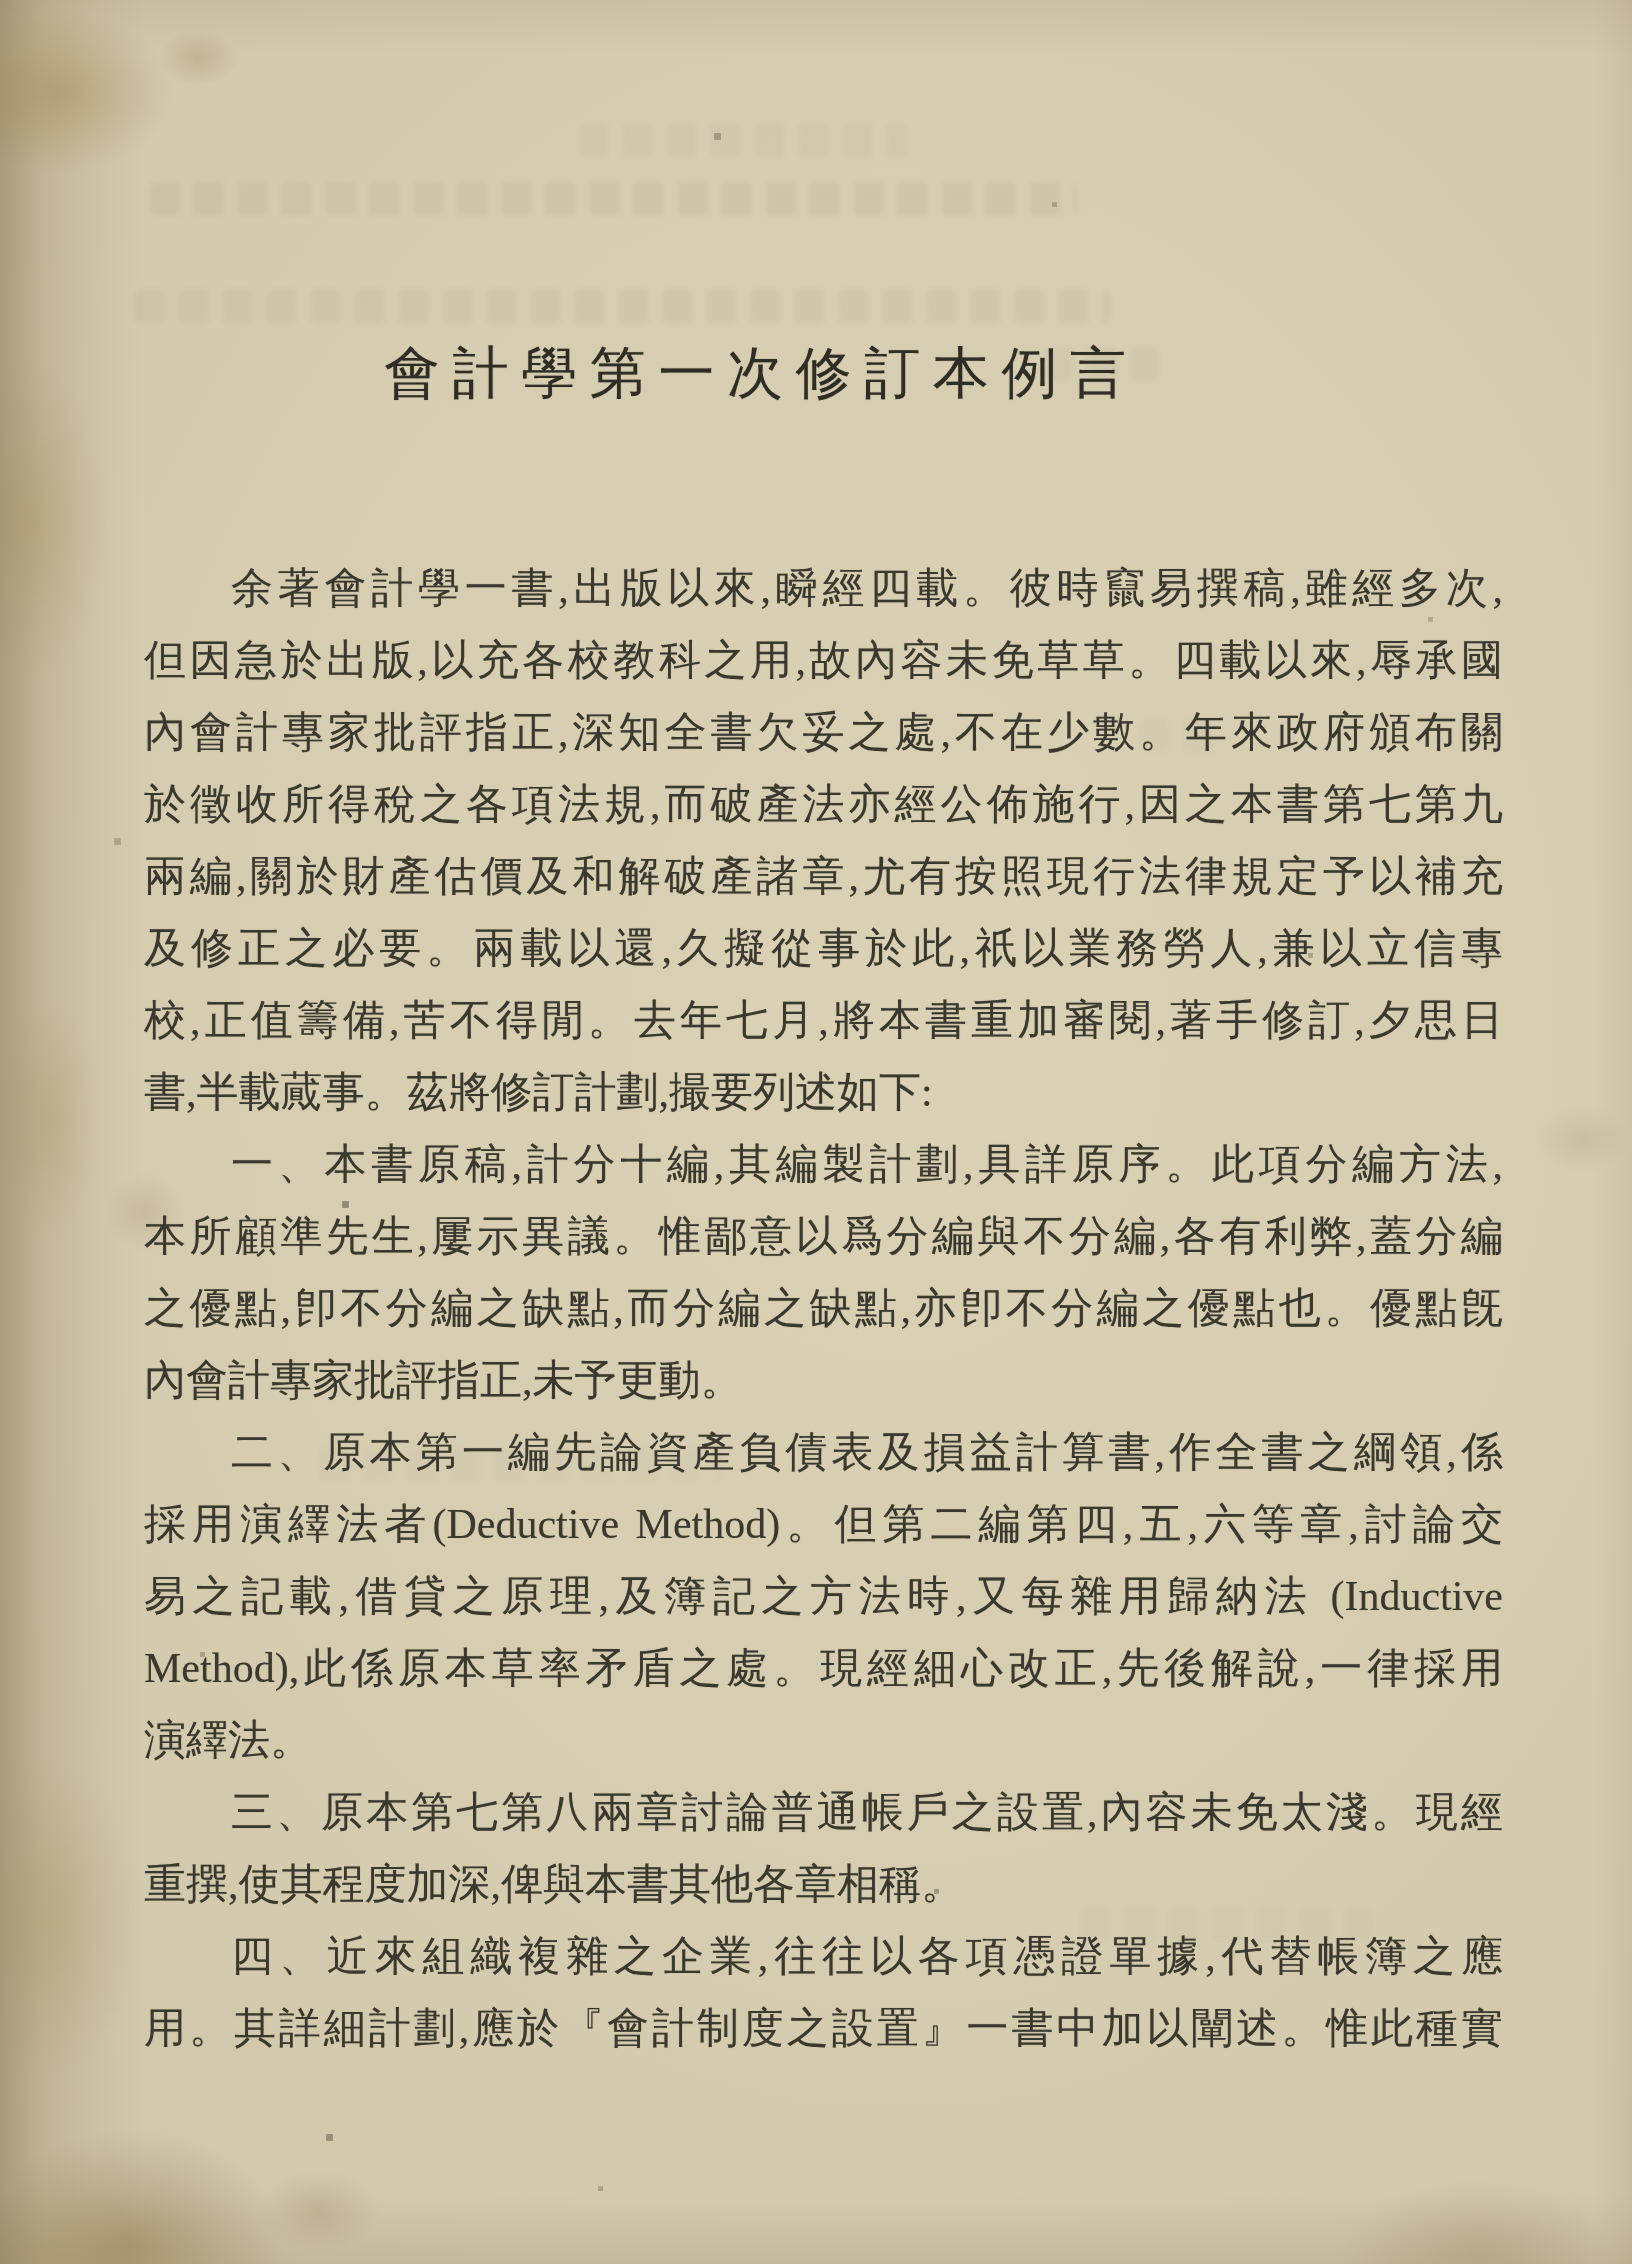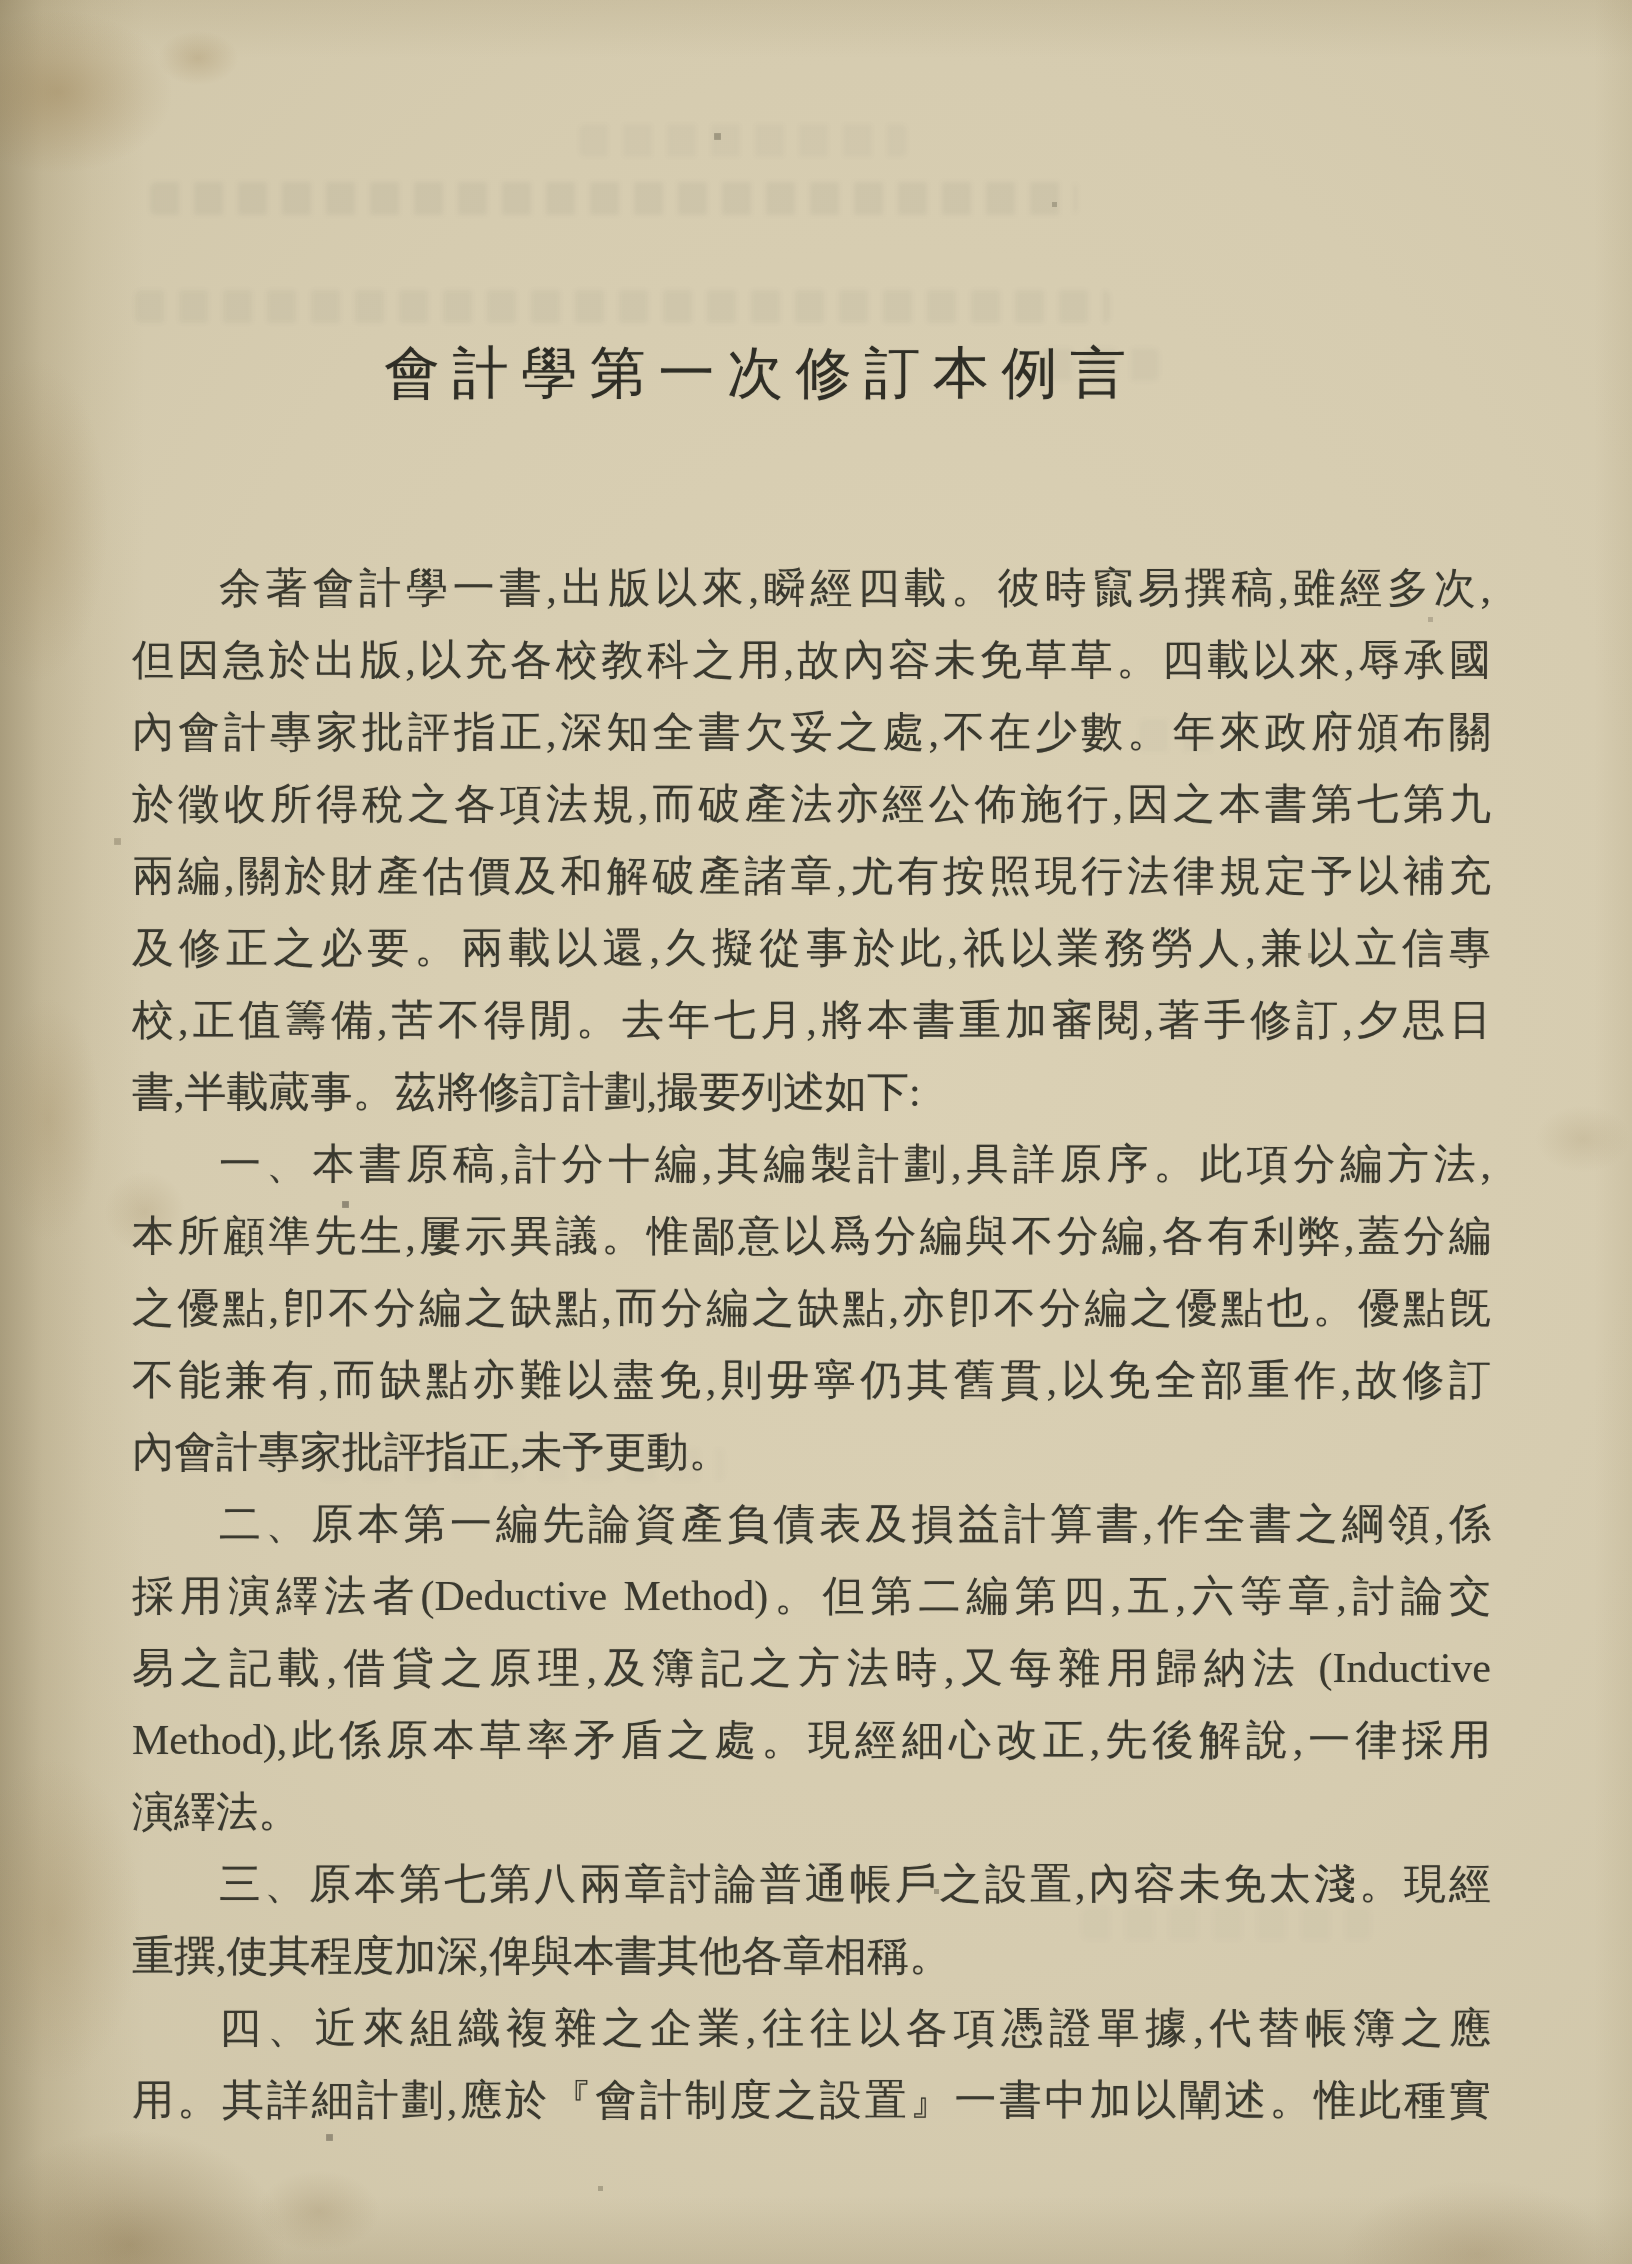--- a/index.html
+++ b/index.html
@@ -75,21 +75,21 @@
     margin: 0;
     font-size: 56px;
     font-weight: 400;
     letter-spacing: 12.6px;
     white-space: nowrap;
     color: #2f2e26;
     text-shadow: 0 0 1px rgba(47,46,38,.45);
   }
   .body-text {
     position: absolute;
-    top: 552px; left: 132px;
+    top: 552px; left: 144px;
     width: 1359px;
   }
   .line {
     height: 72px;
     line-height: 72px;
     font-size: 42px;
     white-space: nowrap;
     text-align: justify;
     text-align-last: justify;
     text-justify: inter-character;
@@ -128,21 +128,20 @@
     <div class="line">但因急於出版,以充各校教科之用,故內容未免草草。四載以來,辱承國</div>
     <div class="line">內會計專家批評指正,深知全書欠妥之處,不在少數。年來政府頒布關</div>
     <div class="line">於徵收所得稅之各項法規,而破產法亦經公佈施行,因之本書第七第九</div>
     <div class="line">兩編,關於財產估價及和解破產諸章,尤有按照現行法律規定予以補充</div>
     <div class="line">及修正之必要。兩載以還,久擬從事於此,祇以業務勞人,兼以立信專</div>
     <div class="line">校,正值籌備,苦不得閒。去年七月,將本書重加審閱,著手修訂,夕思日</div>
     <div class="line short">書,半載蕆事。茲將修訂計劃,撮要列述如下:</div>
     <div class="line indent">一、本書原稿,計分十編,其編製計劃,具詳原序。此項分編方法,</div>
     <div class="line">本所顧準先生,屢示異議。惟鄙意以爲分編與不分編,各有利弊,蓋分編</div>
     <div class="line">之優點,卽不分編之缺點,而分編之缺點,亦卽不分編之優點也。優點旣</div>
-    <div class="line">不能兼有,而缺點亦難以盡免,則毋寧仍其舊貫,以免全部重作,故修訂</div>
     <div class="line short">內會計專家批評指正,未予更動。</div>
     <div class="line indent">二、原本第一編先論資產負債表及損益計算書,作全書之綱領,係</div>
     <div class="line">採用演繹法者(Deductive Method)。但第二編第四,五,六等章,討論交</div>
     <div class="line">易之記載,借貸之原理,及簿記之方法時,又每雜用歸納法 (Inductive</div>
     <div class="line">Method),此係原本草率矛盾之處。現經細心改正,先後解說,一律採用</div>
     <div class="line short">演繹法。</div>
     <div class="line indent">三、原本第七第八兩章討論普通帳戶之設置,內容未免太淺。現經</div>
     <div class="line short">重撰,使其程度加深,俾與本書其他各章相稱。</div>
     <div class="line indent">四、近來組織複雜之企業,往往以各項憑證單據,代替帳簿之應</div>
     <div class="line">用。其詳細計劃,應於『會計制度之設置』一書中加以闡述。惟此種實</div>

